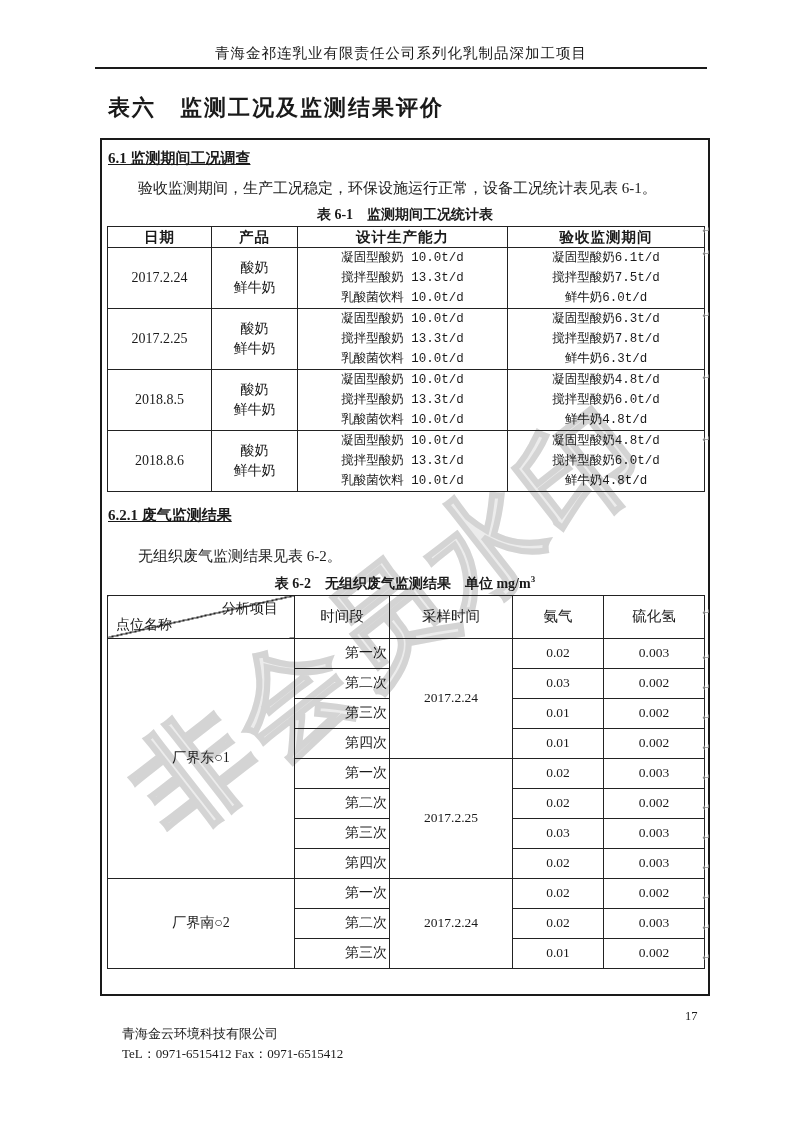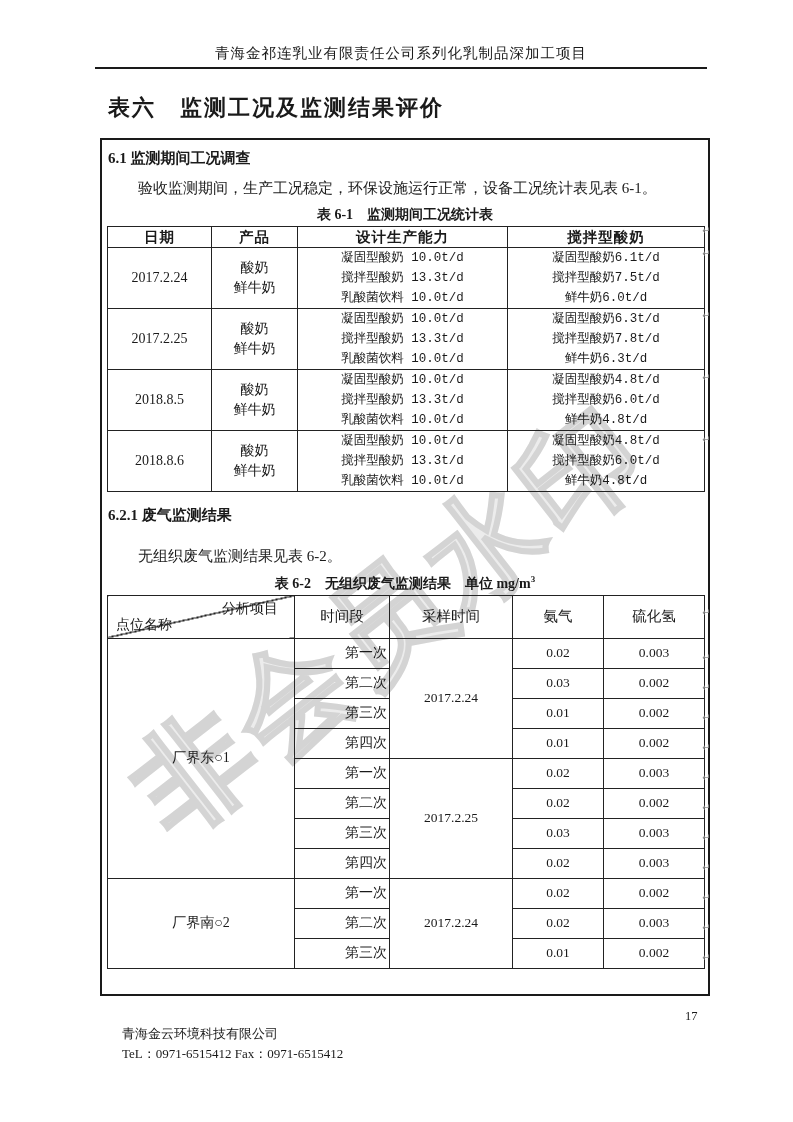--- a/index.html
+++ b/index.html
@@ -32,21 +32,21 @@
     position:absolute; top:93px; left:108px;
     font-size:22px; font-weight:700; letter-spacing:2px; z-index:2;
   }
   .page-number { position:absolute; top:1009px; left:685px; font-size:12.5px; z-index:2; }
   .footer { position:absolute; top:1024px; left:122px; font-size:13px; line-height:1.5; z-index:2; }
   
   .outer-box {
     position:absolute; top:138px; left:100px; width:610px; height:858px;
     border:2px solid #1a1a1a; padding:0 4px; z-index:1;
   }
-  .h-sec { font-size:15px; font-weight:700; margin:7px 2px 0; line-height:22px; }
+  .h-sec { font-size:15px; font-weight:700; margin:7px 2px 0; line-height:22px;text-decoration:underline; }
   .h-sec.m62  { margin-top:10px; }
   .h-sec.m621 { margin-top:12px; }
   .body-p { font-size:15px; line-height:21px; margin:9px 2px 0; text-indent:2em; }
   .body-p.p2 { margin-top:20px; }
   .tbl-caption { font-size:14px; font-weight:700; text-align:center; margin:6px 0 0; line-height:19px; }
   .tbl-caption.c2 { margin-top:3px; }
   .tbl-caption sup { font-size:9px; }
   
   table { border-collapse:collapse; table-layout:fixed; width:597px; margin:2px 0 0 1px; }
   th,td { border:1px solid #222; text-align:center; vertical-align:middle; overflow:hidden; }
@@ -102,21 +102,21 @@
           <col style="width:104px">
           <col style="width:86px">
           <col style="width:210px">
           <col style="width:197px">
         </colgroup>
       <thead>
         <tr>
           <th>日期</th>
           <th>产品</th>
           <th>设计生产能力</th>
-          <th>搅拌型酸奶</th>
+          <th>验收监测期间</th>
         </tr>
       </thead>
       <tbody>
         <tr>
           <td class="date-cell">2017.2.24</td>
           <td>
             <div class="prod-line">酸奶</div>
             <div class="prod-line">鲜牛奶</div>
           </td>
           <td>

